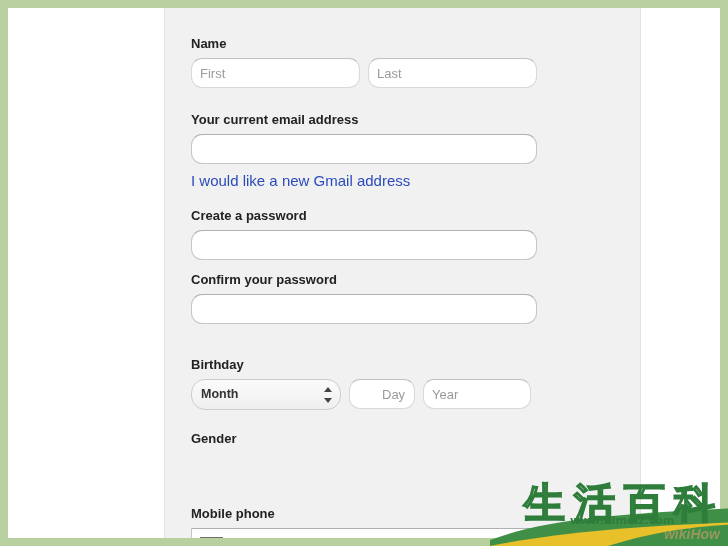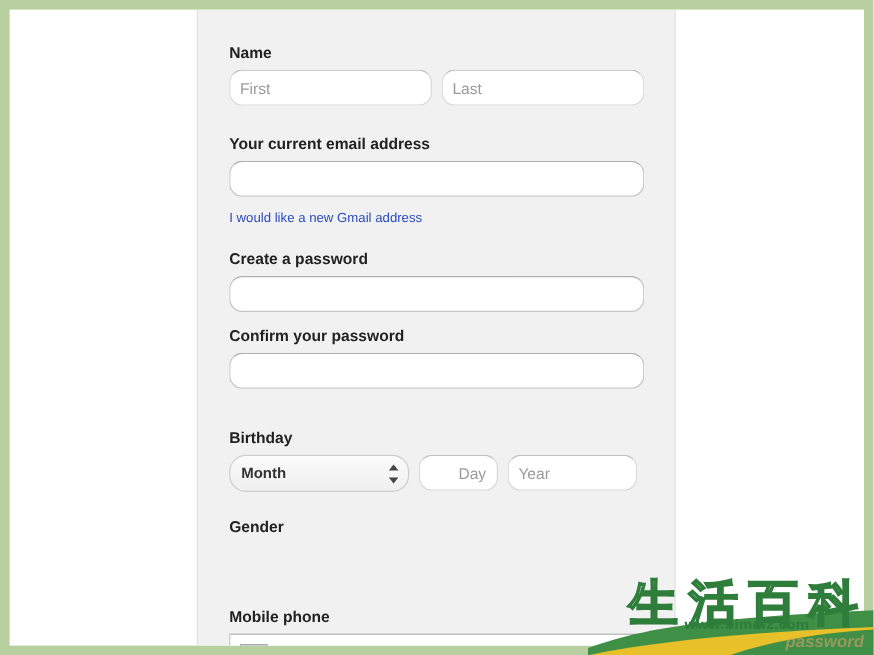--- a/index.html
+++ b/index.html
@@ -33,21 +33,21 @@
     height: 530px;
     background: #ffffff;
     overflow: hidden;
   }
 
   
   #form-panel {
     position: absolute;
     left: 156px;           
     top: 0px;
-    width: 399px;
+    width: 477px;
     height: 530px;
     background: #f1f1f1;
     border-left: 1px solid #e2e2e2;
     border-right: 1px solid #e2e2e2;
     box-sizing: border-box;
   }
 
   #form-inner {
     position: absolute;
     left: 26px;            
@@ -126,21 +126,21 @@
     left: 0;
     width: 0; height: 0;
     border-left: 4.5px solid transparent;
     border-right: 4.5px solid transparent;
   }
   .sel-arrows i.up   { top: 0;    border-bottom: 5px solid #444; }
   .sel-arrows i.down { bottom: 0; border-top: 5px solid #444; }
 
   
   .glink {
-    font-size: 11px;
+    font-size: 15px;
     color: #2a4bbd;
     text-decoration: none;
     line-height: 14px;
     display: inline-block;
   }
 
   
   .phone-input {
     box-sizing: border-box;
     width: 346px;
@@ -278,15 +278,15 @@
   </div>
 
   <div id="watermark">
     <svg id="wm-wave-green" viewBox="0 0 250 40" preserveAspectRatio="none">
       <path d="M0,34 C55,14 120,8 250,2 L250,40 L0,40 Z" fill="#3f8f46"></path>
       <path d="M0,40 C70,26 150,20 250,16 L250,40 L0,40 Z" fill="#e8c02a"></path>
       <path d="M118,40 C160,26 205,20 250,18 L250,40 Z" fill="#3f8f46"></path>
     </svg>
     <div id="wm-chars">生活百科</div>
     <div id="wm-url">www.bimeiz.com</div>
-    <div id="wm-wiki">password</div>
+    <div id="wm-wiki">wikiHow</div>
   </div>
 </div>
 
 </body></html>

